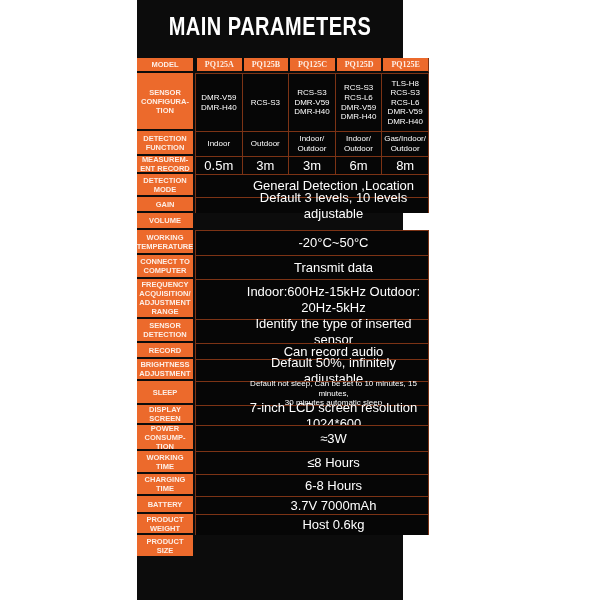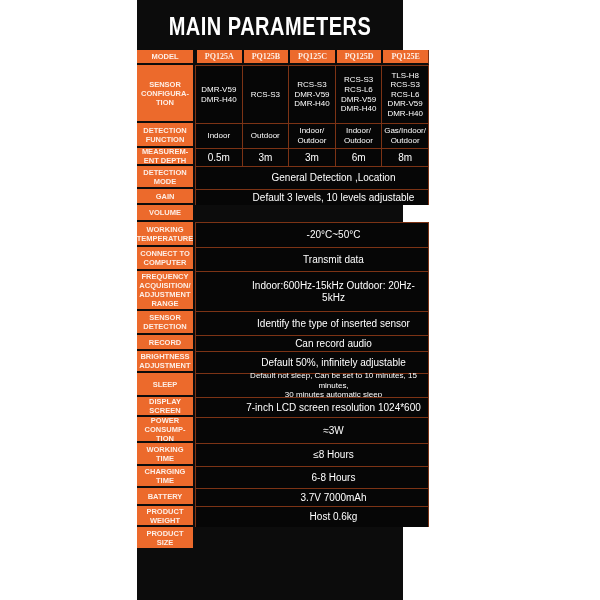--- a/index.html
+++ b/index.html
@@ -22,40 +22,40 @@
     font-weight:800;
     font-size:20px;
     letter-spacing:.5px;
     text-align:center;
     padding-top:10px;
     height:50px;
     transform:scaleY(1.25);
     transform-origin:top center;
     font-family:"Liberation Sans",sans-serif;
   }
-  .spec-table{width:292px;margin:0 auto;}
+  .spec-table{width:292px;margin:8px auto;}
   .row{display:flex;align-items:stretch;}
   .cell{
     display:flex;align-items:center;justify-content:center;
     text-align:center;white-space:pre-line;line-height:1.2;
   }
   .label-cell{
     flex:0 0 58px;width:58px;
     background:var(--orange);
     color:var(--labelText);
     font-weight:bold;font-size:7.5px;
     border-right:2px solid var(--blackBg);
     border-bottom:2px solid var(--blackBg);
     padding:1px;
   }
   .val-cell{
     flex:1;
     background:var(--cellBg);
     color:var(--valueText);
-    font-size:10px;
+    font-size:13px;
     border-top:1px solid var(--cellBorder);
     border-left:1px solid var(--cellBorder);
     padding:1px 2px;
   }
   .row .val-cell:last-child{border-right:1px solid var(--cellBorder);}
   .row:last-child .val-cell{border-bottom:1px solid var(--cellBorder);}
   .header-row .val-cell{
     background:var(--orange);
     color:var(--labelText);
     font-weight:bold;font-size:8px;
@@ -113,21 +113,21 @@
       <div class="cell val-cell small">Indoor/
 Outdoor</div>
       <div class="cell val-cell small">Indoor/
 Outdoor</div>
       <div class="cell val-cell small">Gas/Indoor/
 Outdoor</div>
     </div>
 
     <div class="row" style="height:18px">
       <div class="cell label-cell">MEASUREM-
-ENT DEPTH</div>
+ENT RECORD</div>
       <div class="cell val-cell">0.5m</div>
       <div class="cell val-cell">3m</div>
       <div class="cell val-cell">3m</div>
       <div class="cell val-cell">6m</div>
       <div class="cell val-cell">8m</div>
     </div>
 
     <div class="row" style="height:23px">
       <div class="cell label-cell">DETECTION
 MODE</div>

